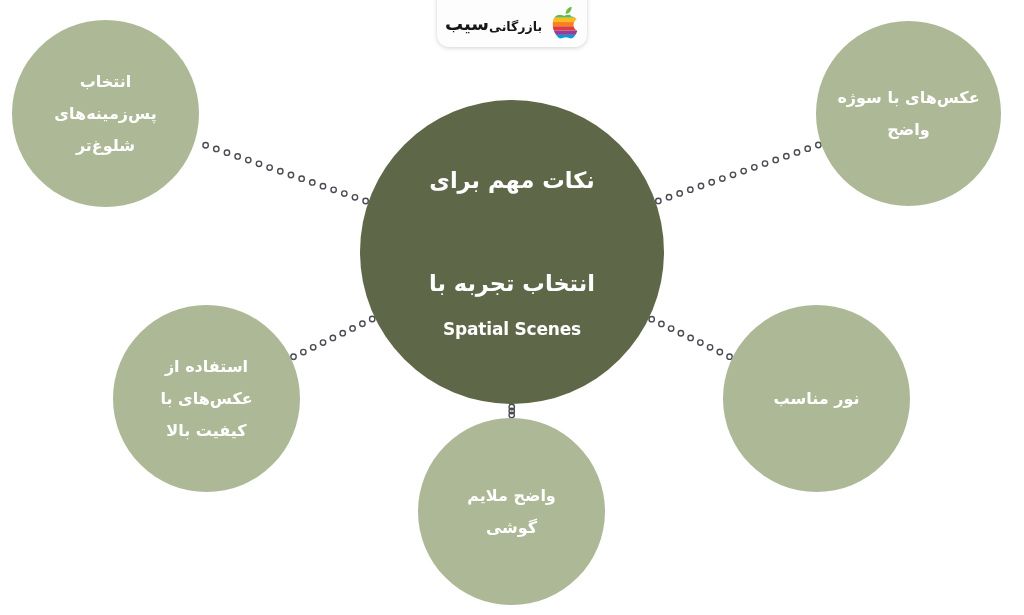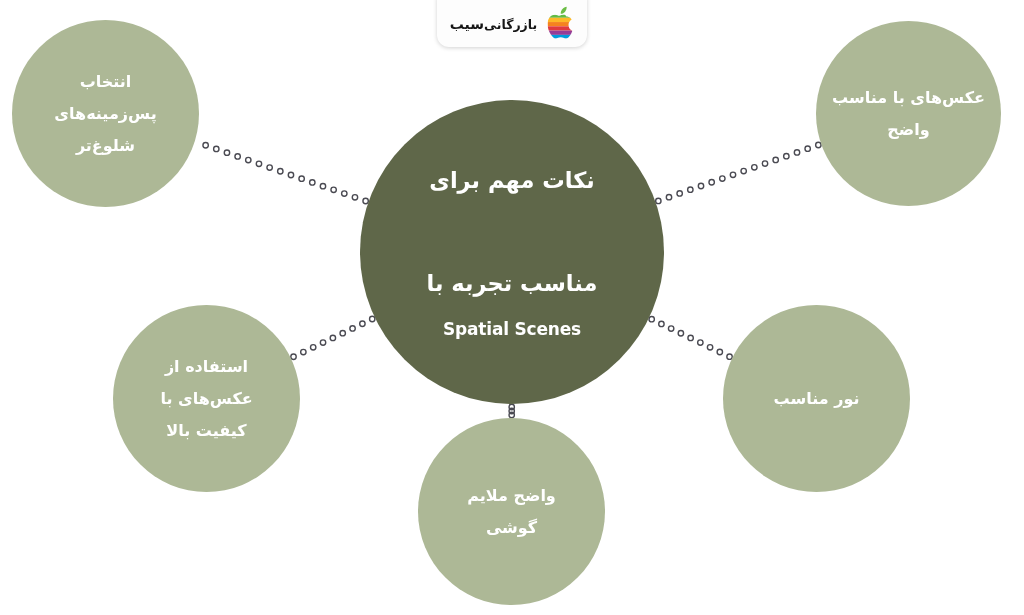--- a/index.html
+++ b/index.html
@@ -112,21 +112,21 @@
     align-items: flex-end;
     line-height: 1;
   }
   .logo-wordmark .line1 {
     font-size: 12.5px;
     font-weight: 700;
     color: #161616;
     letter-spacing: -0.3px;
   }
   .logo-wordmark .line2 {
-    font-size: 14px;
+    font-size: 18px;
     font-weight: 700;
     color: #161616;
     margin-top: 2px;
     letter-spacing: -0.3px;
   }
   .logo-apple {
     width: 32px;
     height: 38px;
     display: block;
   }
@@ -195,33 +195,33 @@
         <circle cx="729.54" cy="356.66" r="2.7" fill="none" stroke="#4a4a52" stroke-width="1.4"></circle>
         <circle cx="511.70" cy="407.00" r="2.7" fill="none" stroke="#4a4a52" stroke-width="1.4"></circle>
         <circle cx="511.69" cy="411.00" r="2.7" fill="none" stroke="#4a4a52" stroke-width="1.4"></circle>
         <circle cx="511.69" cy="415.00" r="2.7" fill="none" stroke="#4a4a52" stroke-width="1.4"></circle>
       </g>
   </svg>
 
   <div class="node node-center" style="left:360px; top:100px; width:304px; height:304px;text-align:center;">
     <div class="node-label">
       <span>نکات مهم برای</span><br>
-      <span>مناسب تجربه با</span>
+      <span>انتخاب تجربه با</span>
       <span class="latin">Spatial Scenes</span>
     </div>
   </div>
 
   <div class="node node-leaf" style="left:12px; top:20px; width:187px; height:187px;">
     <div class="node-label">انتخاب
 پس‌زمینه‌های
 شلوغ‌تر</div>
   </div>
 
   <div class="node node-leaf" style="left:816px; top:21px; width:185px; height:185px;">
-    <div class="node-label">عکس‌های با مناسب
+    <div class="node-label">عکس‌های با سوژه
 واضح</div>
   </div>
 
   <div class="node node-leaf" style="left:723px; top:305px; width:187px; height:187px;">
     <div class="node-label">نور مناسب</div>
   </div>
 
   <div class="node node-leaf" style="left:113px; top:305px; width:187px; height:187px;">
     <div class="node-label">استفاده از
 عکس‌های با

